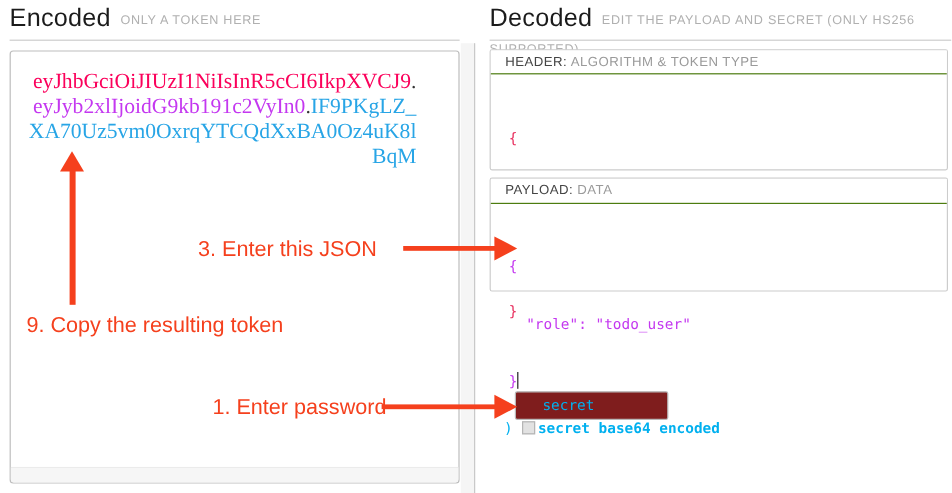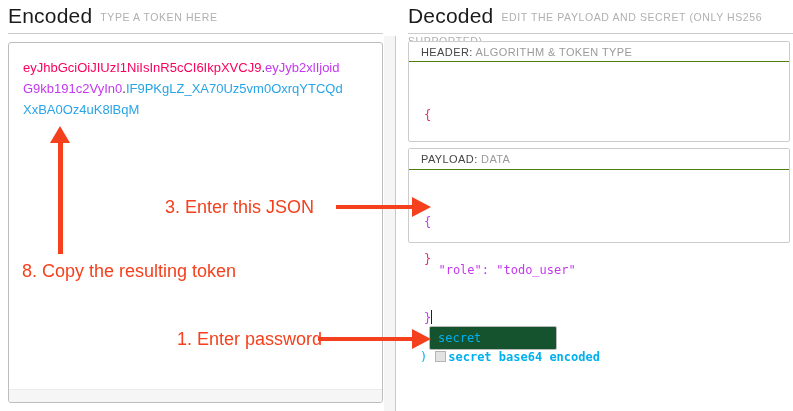--- a/index.html
+++ b/index.html
@@ -9,22 +9,22 @@
   .col-title { position:absolute; font-size:21px; font-weight:400; color:#1b1b1b; letter-spacing:0.2px; }
   .col-sub { font-size:10.5px; font-weight:400; color:#b0b0b0; letter-spacing:0.6px; margin-left:8px; vertical-align:2px; }
   .hr { position:absolute; height:1px; background:#ccc; }
 
   
   #editor { position:absolute; left:8px; top:42px; width:375px; height:361px;
             border:1px solid #bdbdbd; border-radius:3px; background:#fff; cursor:text; }
   #editor .hscroll { position:absolute; left:0; right:0; bottom:0; height:13px;
             background:#f6f6f6; border-top:1px solid #ebebeb; border-radius:0 0 3px 3px; }
   #token { position:absolute; left:14px; top:14px; width:324px;
-           font-family:Liberation Sans, sans-serif; font-size:13px; line-height:21px;
-           word-break:break-all; white-space:pre-wrap; }
+           font-family:Liberation Serif, serif; font-size:18px; line-height:21px;
+           word-break:break-all; white-space:pre-wrap;text-align:right; }
   .tok-h { color:#fb015b; }
   .tok-p { color:#c438f0; }
   .tok-s { color:#28a5e6; }
   .tok-dot { color:#333; }
 
   
   #divider { position:absolute; left:384px; top:36px; width:12px; height:375px;
              background:#f5f5f5; border-right:1px solid #c9c9c9; }
 
   
@@ -34,23 +34,23 @@
                  font-size:11px; letter-spacing:0.4px; color:#444; white-space:nowrap; overflow:hidden; }
   .group-title .rest { color:#9a9a9a; }
   .code { font-family:"DejaVu Sans Mono", monospace; font-size:12px; line-height:16px; white-space:pre; }
   .json-red  { color:#e8305f; }
   .json-purple { color:#c438f0; }
   .cyan { color:#00b0ef; }
 
   .caret { display:inline-block; width:1px; height:14px; background:#222; vertical-align:-2px; }
 
   #secret-input { position:absolute; left:429px; top:326px; width:128px; height:24px;
-                  border:1px solid #b9b9b9; border-radius:2px; background:#14532d;
+                  border:1px solid #b9b9b9; border-radius:2px; background:#7f1d1d;
                   font-family:"DejaVu Sans Mono", monospace; font-size:12px; color:#00b0ef;
-                  padding:0 8px; outline:none; }
+                  padding:0 22px; outline:none; }
   #b64-row { position:absolute; left:420px; top:350px; font-family:"DejaVu Sans Mono", monospace;
              font-size:12px; color:#00b0ef; }
   #b64-check { display:inline-block; width:11px; height:11px; background:#e2e2e2;
                border:1px solid #b5b5b5; vertical-align:-1px; margin:0 2px 0 8px; }
   #b64-label { font-weight:bold; }
 
   
   .note { position:absolute; color:#f5401d; font-size:18px; line-height:22px; white-space:nowrap; }
   .shaft-h { position:absolute; height:4px; background:#f5401d; }
   .head-right { position:absolute; width:0; height:0;
@@ -60,21 +60,21 @@
   .head-up { position:absolute; width:0; height:0;
              border-left:10px solid transparent; border-right:10px solid transparent;
              border-bottom:17px solid #f5401d; }
 </style>
 </head>
 <body>
 
 <div id="page">
 
   <div class="col-title" style="left:8px; top:4px;">
-    <span>Encoded</span><span class="col-sub">TYPE A TOKEN HERE</span>
+    <span>Encoded</span><span class="col-sub">ONLY A TOKEN HERE</span>
   </div>
   <div class="hr" style="left:8px; top:33px; width:375px;"></div>
 
   <div id="editor">
     <div id="token"><span class="tok-h">eyJhbGciOiJIUzI1NiIsInR5cCI6IkpXVCJ9</span><span class="tok-dot">.</span><span class="tok-p">eyJyb2xlIjoidG9kb191c2VyIn0</span><span class="tok-dot">.</span><span class="tok-s">IF9PKgLZ_XA70Uz5vm0OxrqYTCQdXxBA0Oz4uK8lBqM</span></div>
     <div class="hscroll"></div>
   </div>
 
   <div id="divider"></div>
 
@@ -112,19 +112,19 @@
   <div id="b64-row">
     <span>)</span><span id="b64-check"></span><span id="b64-label">secret base64 encoded</span>
   </div>
 
   <div class="note" style="left:165px; top:196px;">3. Enter this JSON</div>
   <div class="shaft-h" style="left:336px; top:205px; width:77px;"></div>
   <div class="head-right" style="left:412px; top:197px;"></div>
 
   <div class="head-up" style="left:50px; top:126px;"></div>
   <div class="shaft-v" style="left:58px; top:142px; height:112px;"></div>
-  <div class="note" style="left:22px; top:260px;">8. Copy the resulting token</div>
+  <div class="note" style="left:22px; top:260px;">9. Copy the resulting token</div>
 
   <div class="note" style="left:177px; top:328px;">1. Enter password</div>
   <div class="shaft-h" style="left:318px; top:337px; width:95px;"></div>
   <div class="head-right" style="left:412px; top:329px;"></div>
 
 </div>
 
 </body></html>

